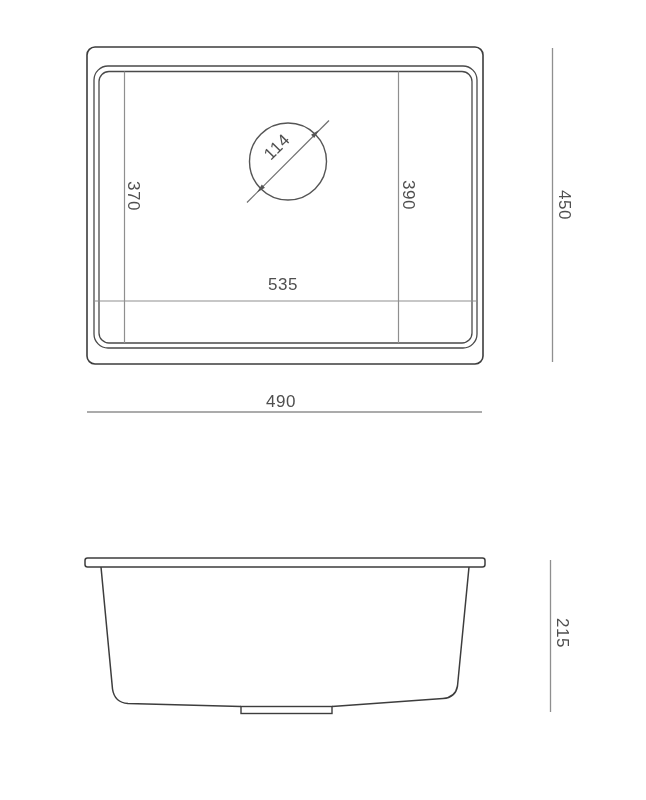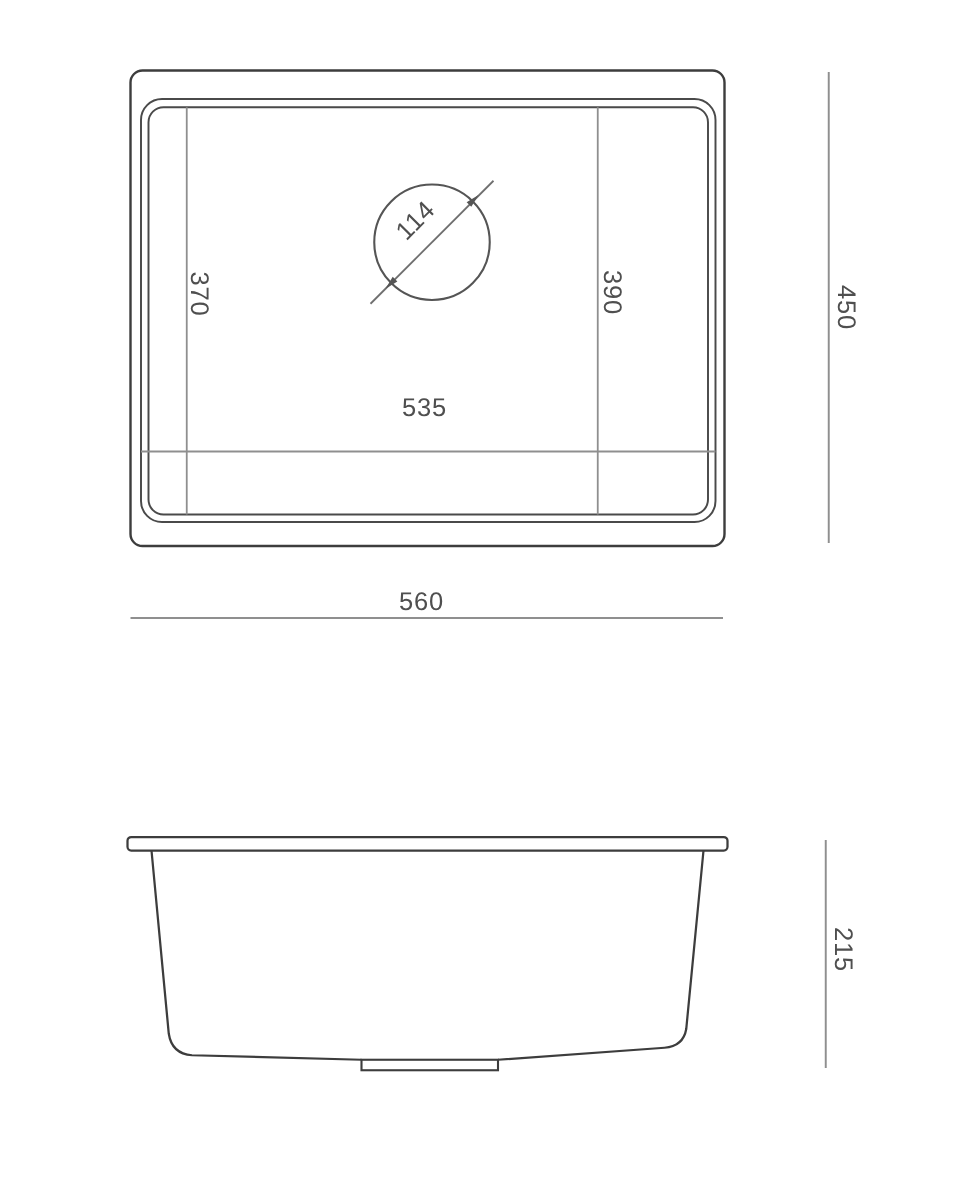--- a/index.html
+++ b/index.html
@@ -68,21 +68,21 @@
       <line x1="550.5" y1="560" x2="550.5" y2="712" stroke="#8f8f8f" stroke-width="1.3"></line>
     </g>
   </svg>
 
   <span class="dim-label rot90" style="left:133px;top:196px;">370</span>
 
   <span class="dim-label rot90" style="left:408px;top:195px;">390</span>
 
   <span class="dim-label rot45" style="left:277px;top:147px;">114</span>
 
-  <span class="dim-label flat" style="left:283px;top:272px;">535</span>
+  <span class="dim-label flat" style="left:283px;top:284px;">535</span>
 
-  <span class="dim-label flat" style="left:281px;top:401px;">560</span>
+  <span class="dim-label flat" style="left:281px;top:401px;">490</span>
 
   <span class="dim-label rot90" style="left:564px;top:205px;">450</span>
 
   <span class="dim-label rot90" style="left:562px;top:633px;">215</span>
 
 </div>
 
 </body></html>

